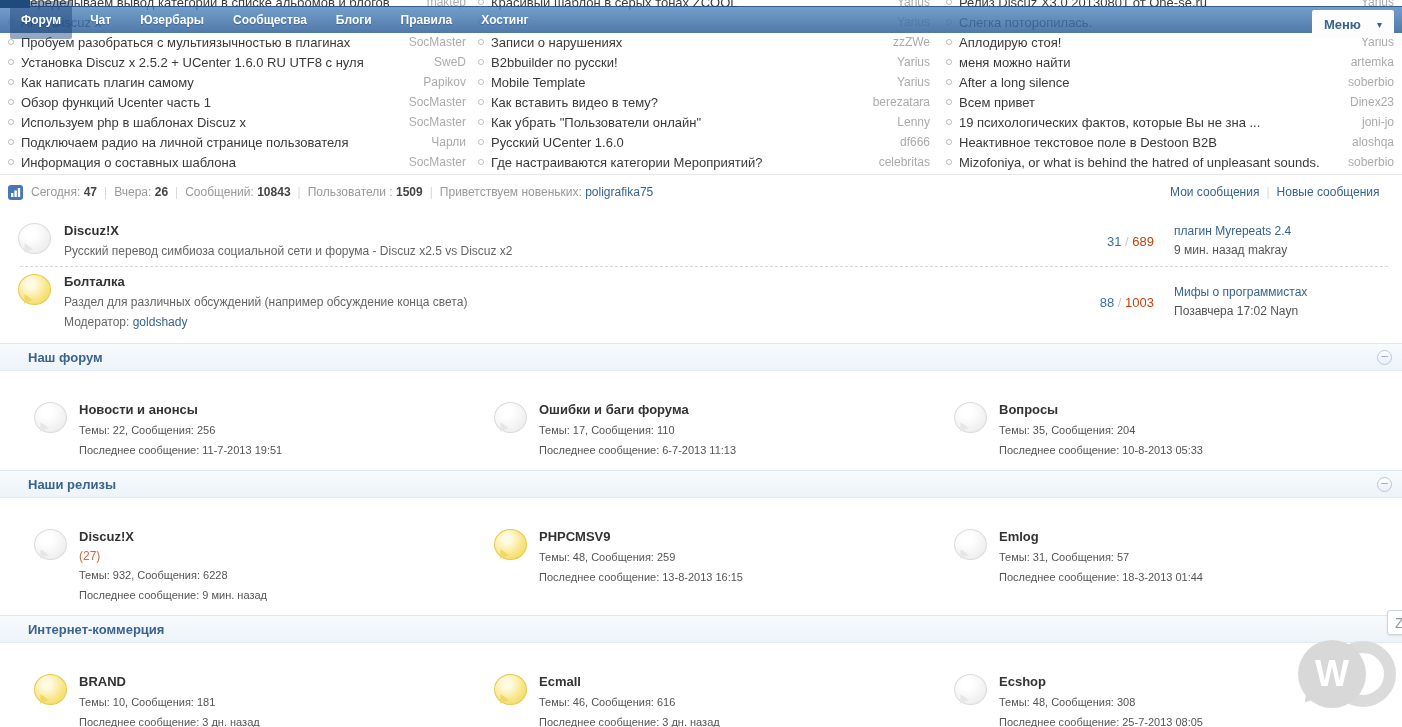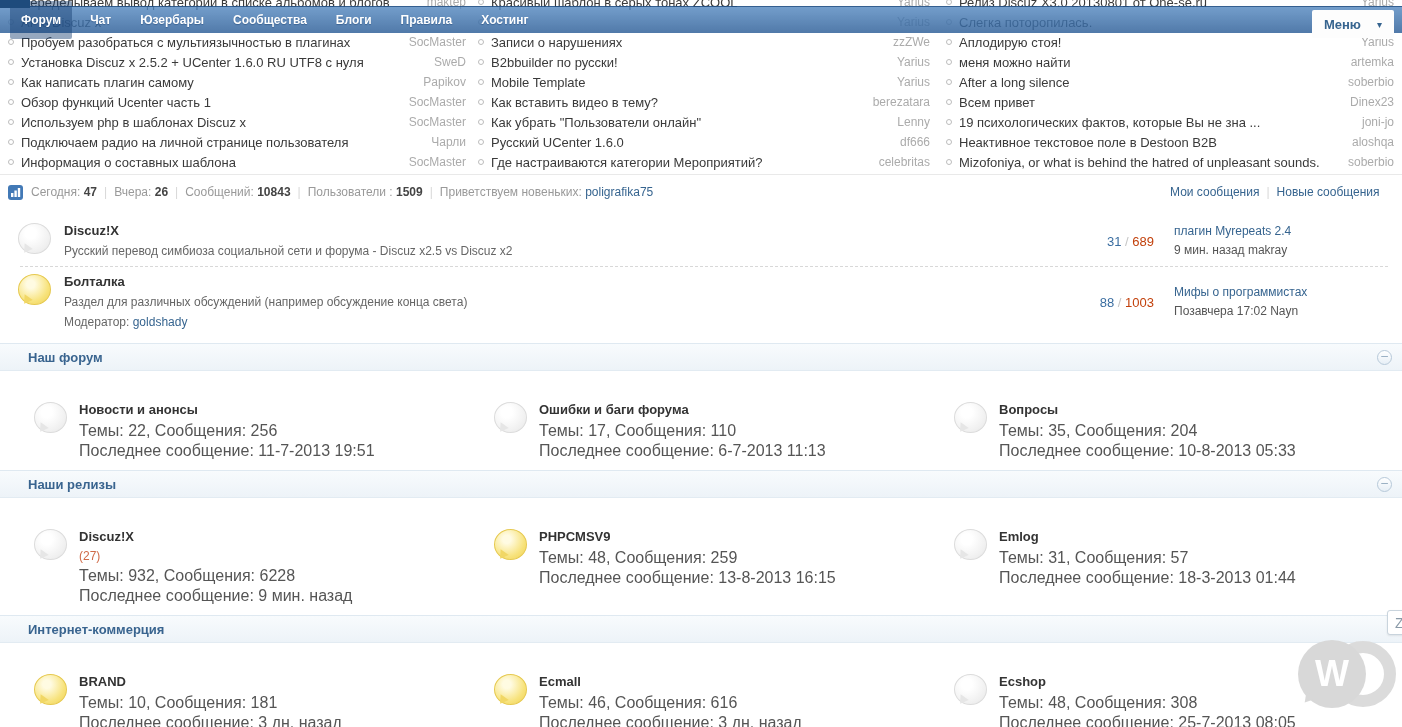--- a/index.html
+++ b/index.html
@@ -64,21 +64,21 @@
   .num-sep{color:#c5c5c5;}
   .num-posts{color:#c2410c;}
   .fav-last{flex:none;width:216px;margin-left:20px;align-self:center;font-size:12px;}
   .lp-info{color:#555;margin-top:5px;line-height:15px;}
   .dash-divider{border-top:1px dashed #d8d8d8;margin:0 2px;}
 
   .sec-body.grid{display:flex;padding:10px 0 12px;}
   .cell{width:460px;flex:none;display:flex;align-items:flex-start;padding-left:34px;box-sizing:border-box;margin-top:21px;}
   .cell:last-child{width:auto;}
   .cell-info{margin-left:12px;min-width:0;}
-  .cell-line{font-size:16px;color:#555;margin-top:5px;line-height:15px;white-space:nowrap;}
+  .cell-line{font-size:11px;color:#555;margin-top:5px;line-height:15px;white-space:nowrap;}
   .badge{font-size:12px;color:#cf6a47;margin-top:4px;line-height:14px;}
 
   
   .bubble{width:31px;height:29px;border-radius:50%;flex:none;position:relative;cursor:pointer;}
   .bubble.gray{background:radial-gradient(circle at 38% 32%,#ffffff 20%,#efefef 72%,#e2e2e2);border:1px solid #dcdcdc;}
   .bubble.yellow{background:radial-gradient(circle at 38% 32%,#fffbe2 15%,#f7e27a 65%,#efd055);border:1px solid #e6c94f;}
   .bubble::after{content:'';position:absolute;left:1px;bottom:-5px;border:5px solid transparent;
                  border-top:8px solid #e6e6e6;transform:rotate(35deg);}
   .bubble.yellow::after{border-top-color:#f1d765;}
 

